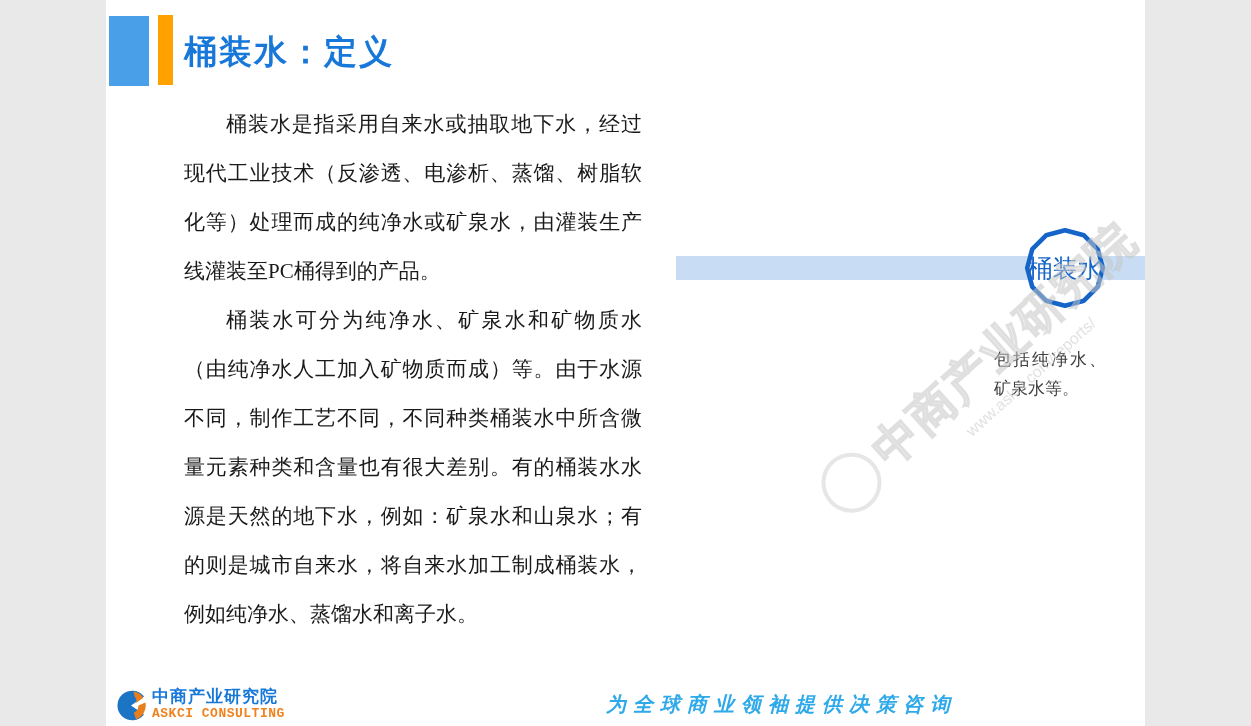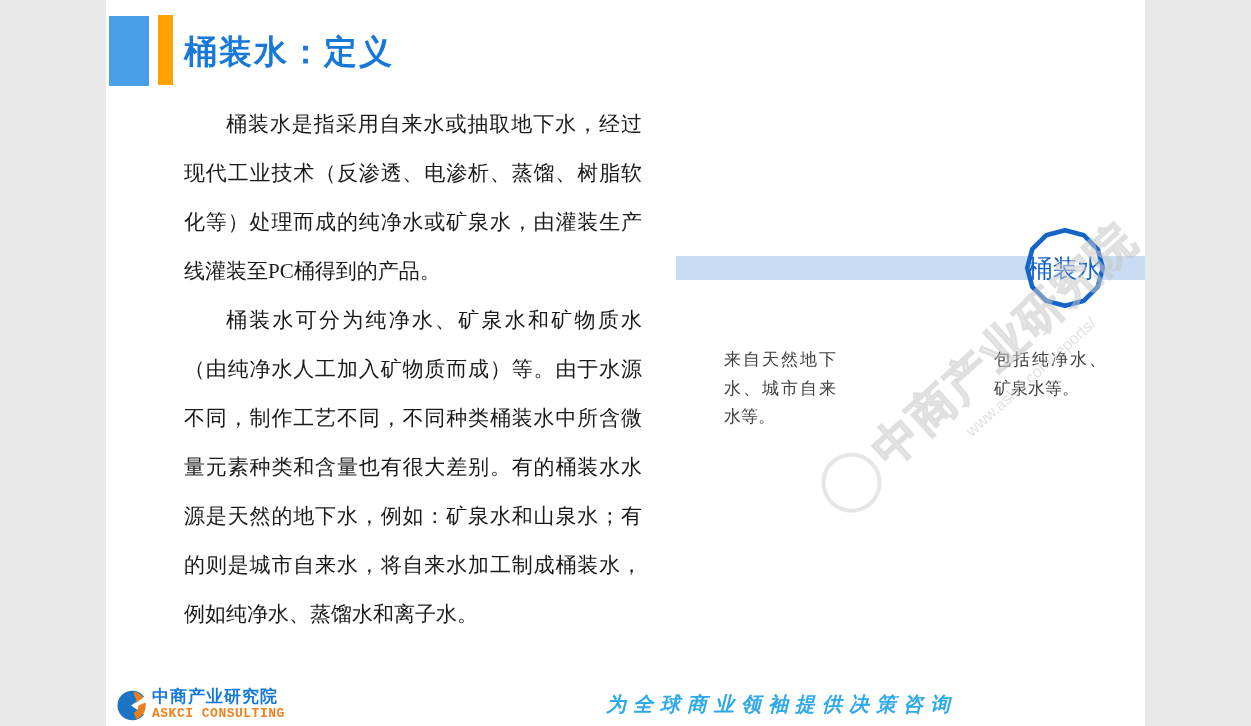--- a/index.html
+++ b/index.html
@@ -129,21 +129,20 @@
     <div class="node-label">桶装水</div>
   </div>
 
   <div class="flow-node" style="left:1057px;top:226px;">
     <svg viewBox="0 0 100 100">
       <polygon points="95,50 88.97,27.5 72.5,11.03 50,5 27.5,11.03 11.03,27.5 5,50 11.03,72.5 27.5,88.97 50,95 72.5,88.97 88.97,72.5" fill="#ffffff" stroke="#1565c8" stroke-width="5.5" stroke-linejoin="round"></polygon>
     </svg>
     <div class="node-label">售卖</div>
   </div>
 
-  <div class="step-desc" style="left:618px;width:112px;">来自天然地下水、城市自来水等。</div>
   <div class="step-desc" style="left:888px;width:112px;">包括纯净水、矿泉水等。</div>
 
   <div class="watermark">
     <div class="watermark-inner">
       <div class="wm-row">
         <div class="wm-circle"></div>
         <div class="wm-cn">中商产业研究院</div>
       </div>
       <div class="wm-url">www.askci.com/reports/</div>
     </div>

